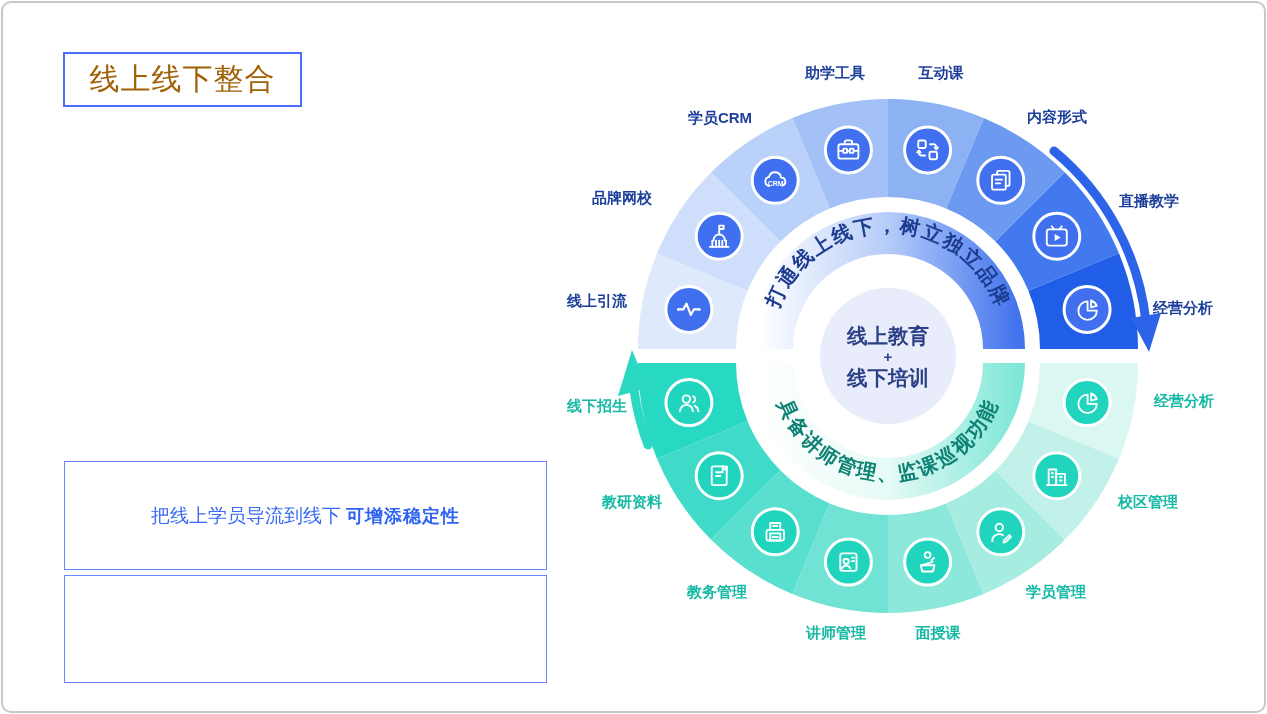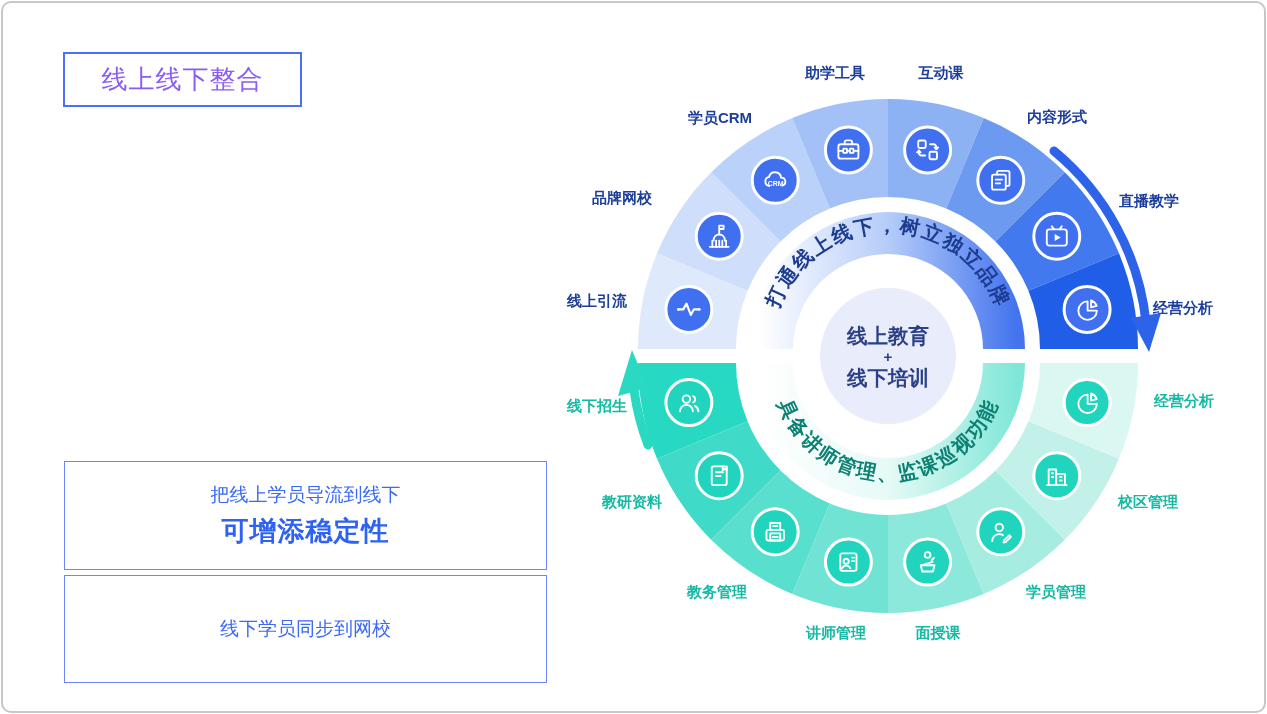--- a/index.html
+++ b/index.html
@@ -1,27 +1,27 @@
 <!DOCTYPE html>
 <html><head>
 <meta charset="utf-8">
 <style>
   html,body{margin:0;padding:0;background:#fff;}
   body{width:1267px;height:714px;position:relative;overflow:hidden;
        font-family:"Liberation Sans","DejaVu Sans",sans-serif;}
   .frame{position:absolute;inset:1px;border:2px solid #c7c7c7;border-radius:10px;pointer-events:none;}
   .title-box{position:absolute;left:63px;top:52px;width:235px;height:51px;
       border:2px solid #4b6ffd;display:flex;align-items:center;justify-content:center;}
-  .title-box span{font-size:26px;letter-spacing:1px;color:#8b5cf6;text-align:right;}
+  .title-box span{font-size:30px;letter-spacing:1px;color:#a16207;text-align:right;}
   .callout{position:absolute;left:64px;width:481px;border:1px solid #6b87fb;
-      display:flex;flex-direction:column;align-items:center;justify-content:center;gap:5px;}
+      display:flex;flex-direction:row;align-items:center;justify-content:center;gap:5px;}
   .callout.c1{top:461px;height:107px;}
   .callout.c2{top:575px;height:106px;}
   .callout .l1{font-size:19px;color:#3a6af6;}
-  .callout .l2{font-size:27px;font-weight:800;color:#2e62f3;letter-spacing:1px;}
+  .callout .l2{font-size:18px;font-weight:800;color:#2e62f3;letter-spacing:1px;}
   svg#diagram{position:absolute;left:0;top:0;width:1267px;height:714px;}
   svg text{font-family:"Liberation Sans","DejaVu Sans",sans-serif;}
   .seg-label{font-size:15px;font-weight:700;}
   .arc-text{font-size:20px;font-weight:700;letter-spacing:2px;}
   .center-line{font-size:20.5px;font-weight:700;}
   .center-plus{font-size:15px;font-weight:700;}
 </style>
 </head>
 <body>
 
@@ -251,14 +251,13 @@
       <textPath href="#arc-bot-path" startOffset="50%">具备讲师管理、监课巡视功能</textPath>
     </text>
   </g>
 </svg>
 
 <div class="callout c1">
   <div class="l1">把线上学员导流到线下</div>
   <div class="l2">可增添稳定性</div>
 </div>
 <div class="callout c2">
-  <div class="l1">线下学员同步到网校</div>
 </div>
 
 </body></html>

